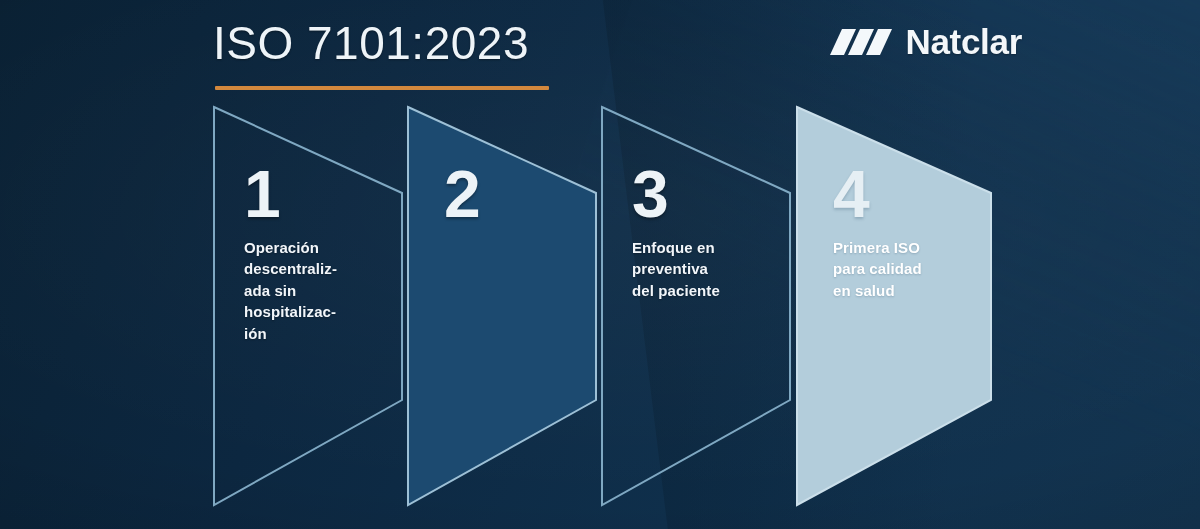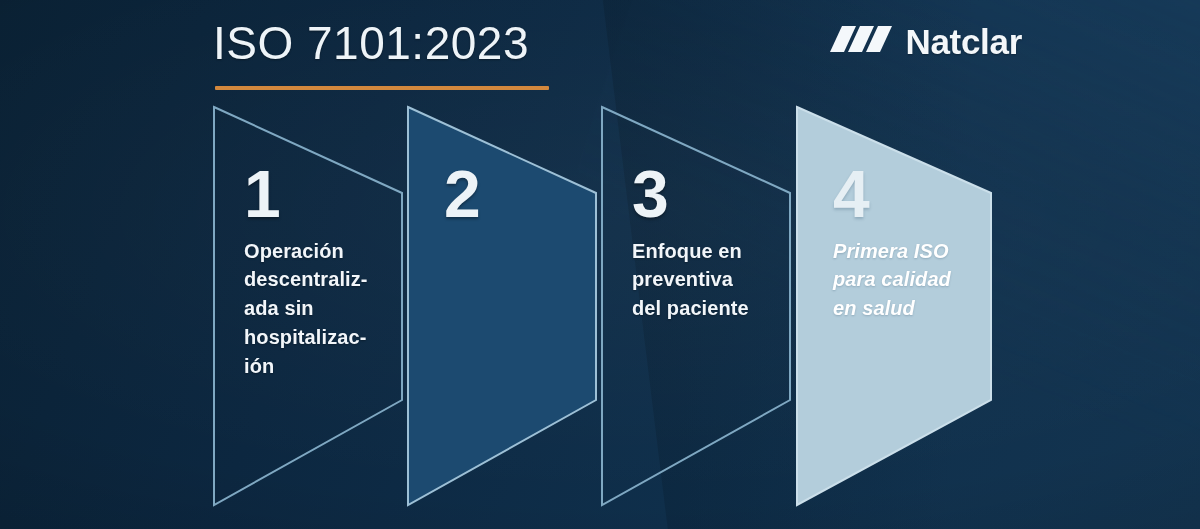--- a/index.html
+++ b/index.html
@@ -82,21 +82,21 @@
     height: 4px;
     background: #d3883d;
     border-radius: 1px;
   }
 
   .logo {
     position: absolute;
     right: 178px;
     top: 24px;
     display: flex;
-    align-items: flex-start;
+    align-items: center;
     gap: 13px;
   }
   .logo-mark {
     display: block;
     width: 62px;
     height: 30px;
   }
   .logo-word {
     font-size: 35px;
     font-weight: 700;
@@ -136,38 +136,38 @@
   .chev-num {
     font-size: 66px;
     font-weight: 700;
     line-height: .98;
     color: #edf3f7;
     letter-spacing: -1px;
     text-shadow: 0 2px 3px rgba(0,0,0,.35);
     margin-bottom: 10px;
   }
   .chev-text {
-    font-size: 20px;
+    font-size: 15px;
     font-weight: 700;
     line-height: 1.44;
     color: #f2f6fa;
     letter-spacing: .1px;
     text-shadow: 0 1px 2px rgba(0,0,0,.3);
     white-space: pre-line;
   }
 
   
   #chev-1 { left: 210px; }
   #chev-2 { left: 404px; }
   #chev-3 { left: 598px; }
   #chev-4 { left: 793px; }
 
   
   #chev-4 .chev-num { color: #e6eff4; text-shadow: 0 2px 3px rgba(40,70,95,.25); }
-  #chev-4 .chev-text { color: #ffffff; text-shadow: 0 1px 2px rgba(40,70,95,.25); font-style: italic; }
+  #chev-4 .chev-text { color: #ffffff; text-shadow: 0 1px 2px rgba(40,70,95,.25); }
   #chev-4 .chev-body { left: 40px; }
 
   #chev-2 .chev-body { left: 40px; }
   #chev-3 .chev-body { left: 34px; }
 </style>
 </head>
 <body>
 
 <div id="stage">
 

